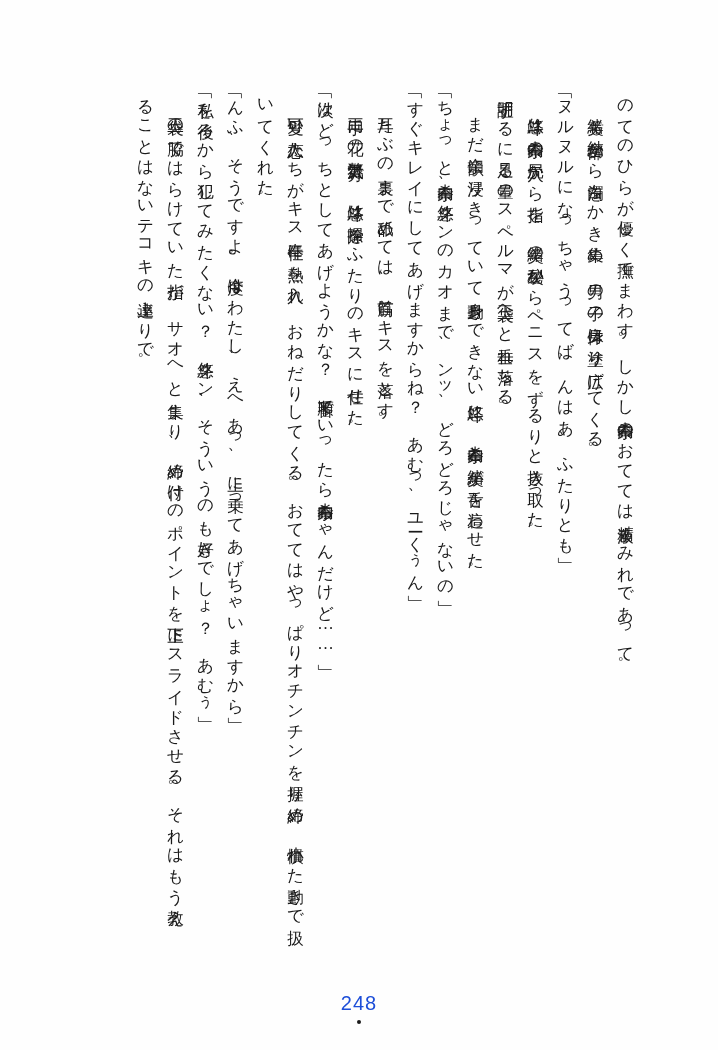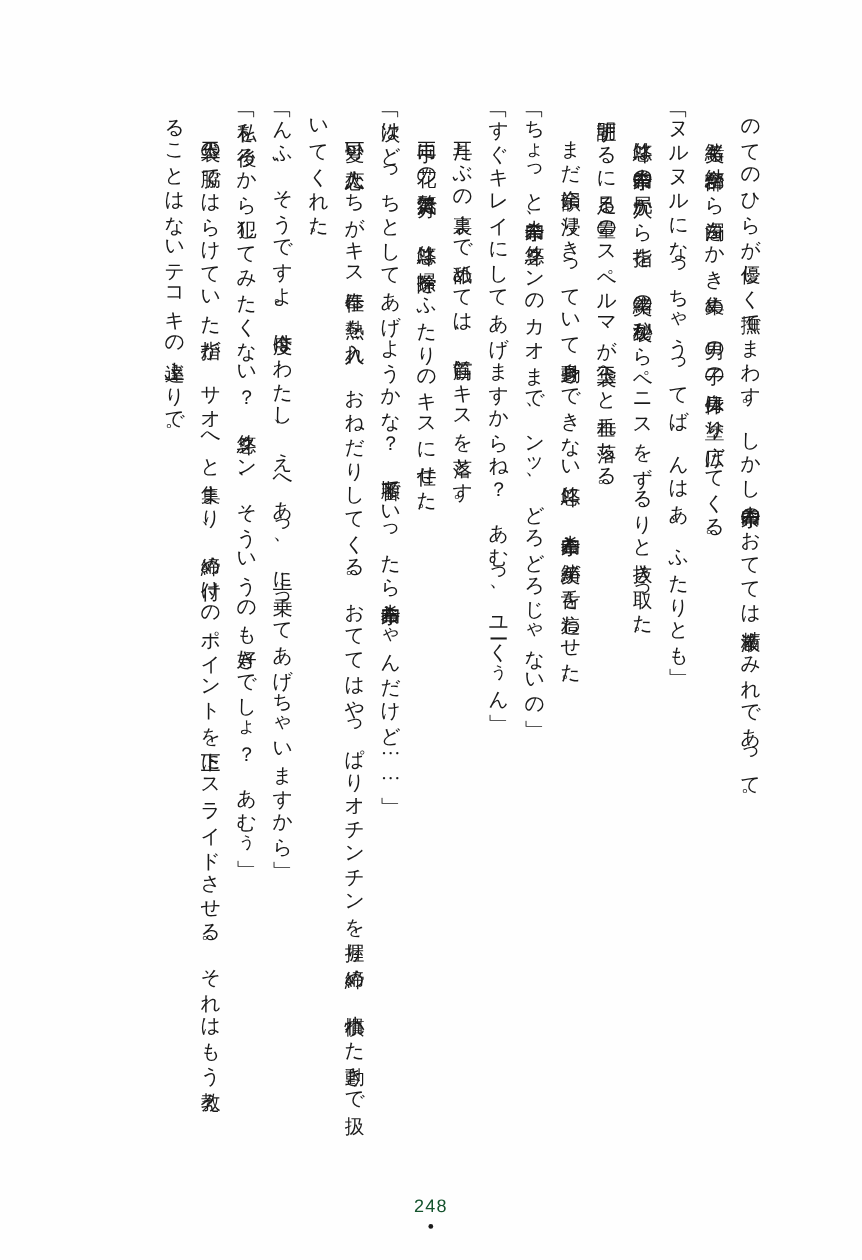--- a/index.html
+++ b/index.html
@@ -47,23 +47,23 @@
   }
   .footer {
     position: absolute;
     left: 0;
     bottom: 26px;
     width: 718px;
     text-align: center;
   }
   .page-number {
     font-family: "Liberation Sans", sans-serif;
-    font-size: 15px;
+    font-size: 20px;
     letter-spacing: 1px;
-    color: #14532d;
+    color: #1d4ed8;
   }
   .footer-dot {
     display: block;
     width: 4px;
     height: 4px;
     border-radius: 50%;
     background: #1a1a1a;
     margin: 5px auto 0 auto;
   }
 </style>

